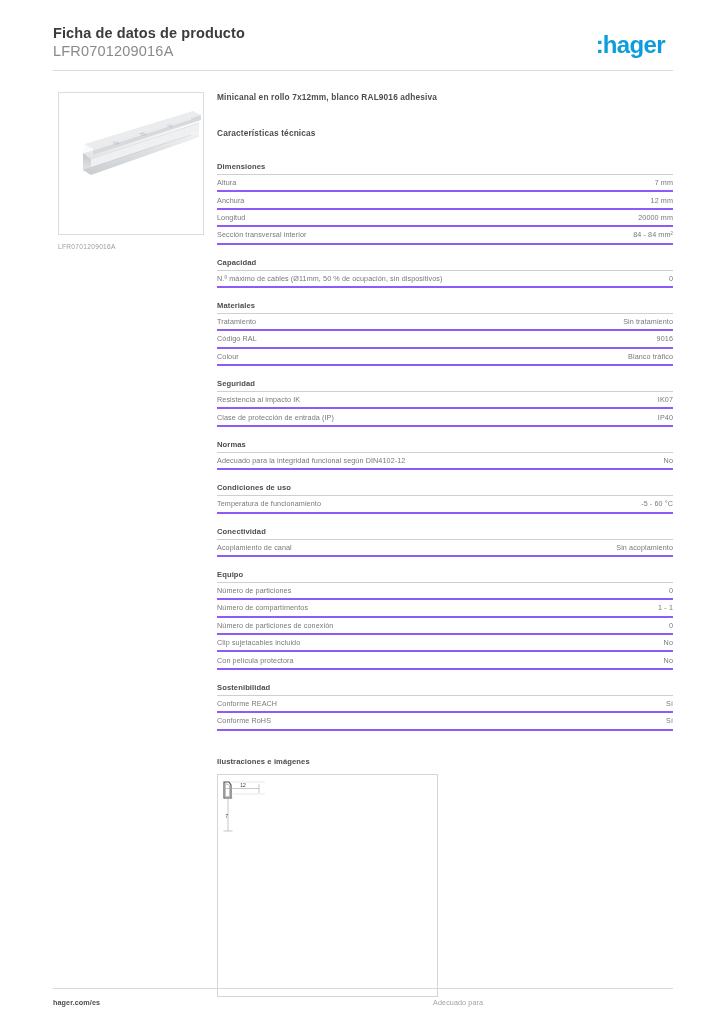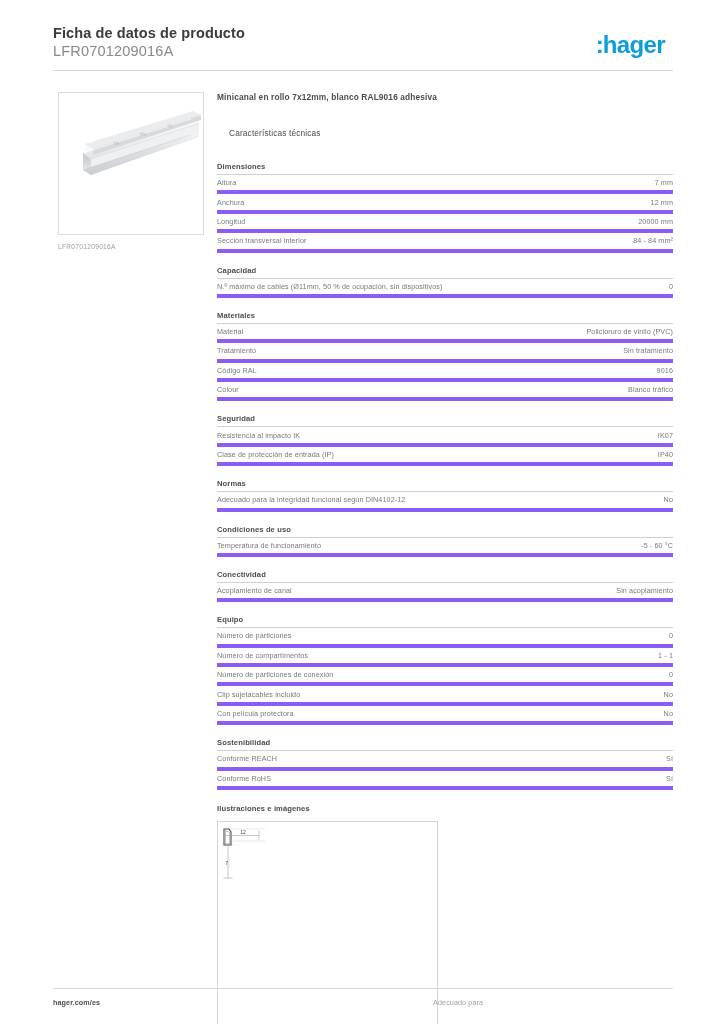--- a/index.html
+++ b/index.html
@@ -103,50 +103,50 @@
   }
   .product-name {
     font-size: 8.3px;
     font-weight: bold;
     color: #4d4d4d;
     letter-spacing: 0.15px;
     margin: 0 0 26px 0;
   }
   .section-title {
     font-size: 8.3px;
-    font-weight: normal;
+    font-weight: bold;
     color: #4d4d4d;
     letter-spacing: 0.15px;
-    margin: 0 0 24px 12px;
+    margin: 0 0 24px 0;
   }
   .group { margin-bottom: 13px; margin-top: 8px; }
   .group-title {
     font-size: 7.6px;
     font-weight: bold;
     color: #4d4d4d;
     letter-spacing: 0.1px;
     padding-bottom: 3px;
     border-bottom: 1px solid #cfcfcf;
     margin: 0;
   }
   .spec-row {
     display: flex;
     justify-content: space-between;
     align-items: baseline;
-    border-bottom: 4px solid #8b5cf6;
+    border-bottom: 2px solid #8b5cf6;
     padding: 3.2px 0 3.2px 0;
     font-size: 7.2px;
     color: #787878;
     letter-spacing: 0.1px;
   }
   .spec-label { flex: 1 1 auto; padding-right: 10px; white-space: nowrap; }
   .spec-value { flex: 0 0 auto; text-align: right; white-space: nowrap; }
 
   
-  .illus-wrap { margin-top: 14px; }
+  .illus-wrap { margin-top: 26px; }
   .illus-title {
     font-size: 7.6px;
     font-weight: bold;
     color: #4d4d4d;
     letter-spacing: 0.1px;
     margin: 0 0 8px 0;
   }
   .illus-box {
     width: 221px;
     height: 223px;
@@ -276,24 +276,20 @@
         <div class="group">
           <div class="group-title">Capacidad</div>
           <div class="spec-row">
             <div class="spec-label">N.º máximo de cables (Ø11mm, 50 % de ocupación, sin dispositivos)</div>
             <div class="spec-value">0</div>
           </div>
         </div>
         <div class="group">
           <div class="group-title">Materiales</div>
           <div class="spec-row">
-            <div class="spec-label">Material</div>
-            <div class="spec-value">Policloruro de vinilo (PVC)</div>
-          </div>
-          <div class="spec-row">
             <div class="spec-label">Tratamiento</div>
             <div class="spec-value">Sin tratamiento</div>
           </div>
           <div class="spec-row">
             <div class="spec-label">Código RAL</div>
             <div class="spec-value">9016</div>
           </div>
           <div class="spec-row">
             <div class="spec-label">Colour</div>
             <div class="spec-value">Blanco tráfico</div>

